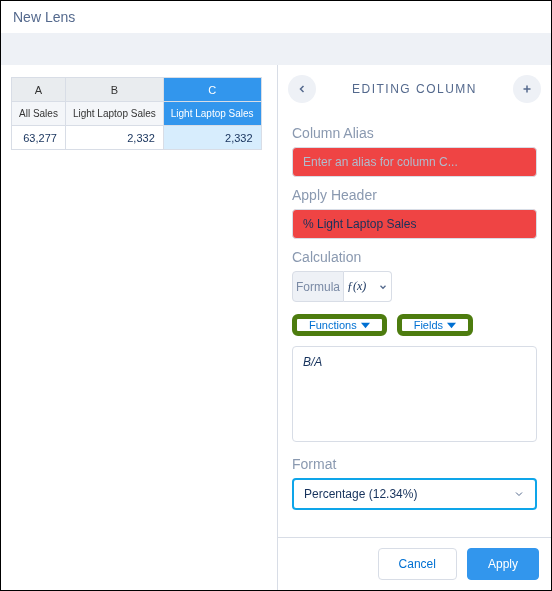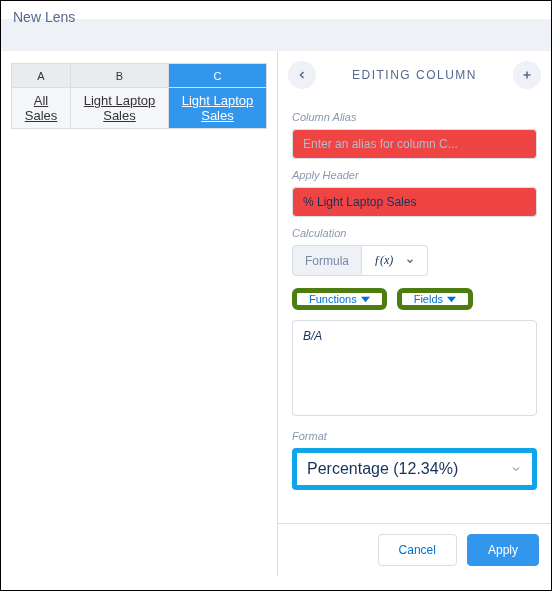--- a/index.html
+++ b/index.html
@@ -10,21 +10,21 @@
     height: 591px;
     overflow: hidden;
     border: 1px solid #000;
     position: relative;
   }
   .header {
     padding: 8px 12px;
     font-size: 14px;
     color: #54698d;
     border-bottom: 1px solid #fff;
-    height: 18px;
+    height: 32px;
   }
   .toolbar {
     background: #eef1f6;
     height: 32px;
     width: 100%;
   }
   .main {
     display: flex;
     height: calc(100% - 64px);
   }
@@ -56,23 +56,22 @@
     font-weight: 400;
     color: #333;
     height: 24px;
   }
   table.data-table th.selected {
     background: #3296ed;
     color: #fff;
   }
   table.data-table th.subhead {
     background: #f4f6f9;
-    font-size: 13px;
+    font-size: 10px;
     height: 24px;
-    text-decoration: underline;
   }
   table.data-table th.subhead.selected {
     background: #3296ed;
     color: #fff;
   }
   table.data-table td {
     text-align: right;
     padding-right: 8px;
     height: 24px;
   }
@@ -105,43 +104,42 @@
     font-weight: 500;
     text-align: center;
     flex: 1;
   }
   .rp-body {
     padding: 6px 14px 10px 14px;
     overflow-y: auto;
     flex: 1;
   }
   .field-label {
-    font-size: 11px;
+    font-size: 14px;
     color: #8a99b0;
     margin: 10px 0 6px 0;
-    font-style: italic;
   }
   .input {
     width: 100%;
     border: 1px solid #d8dde6;
     border-radius: 4px;
     padding: 7px 10px;
     font-size: 12px;
     color: #16325c;
     background: #ef4444;
   }
   .input::placeholder { color: #b0bccd; }
   .calc-row {
     display: flex;
     gap: 0;
     margin-bottom: 12px;
   }
   .seg-btn {
     border: 1px solid #d8dde6;
-    padding: 7px 12px;
+    padding: 7px 3px;
     font-size: 12px;
     color: #16325c;
     background: #fff;
     cursor: pointer;
     display: flex;
     align-items: center;
     gap: 6px;
   }
   .seg-btn.left { border-radius: 4px 0 0 4px; background: #eef1f6; color: #7a8aa5;}
   .seg-btn.right { border-radius: 0 4px 4px 0; border-left: none; }
@@ -169,24 +167,24 @@
     font-size: 12px;
     color: #16325c;
     height: 96px;
     resize: none;
     font-family: inherit;
     background: #fff;
     font-style: italic;
   }
   .select {
     width: 100%;
-    border: 5px solid #0ea5e9;
+    border: 2px solid #0ea5e9;
     border-radius: 4px;
     padding: 7px 10px;
-    font-size: 16px;
+    font-size: 12px;
     color: #16325c;
     background: #fff;
     display: flex;
     justify-content: space-between;
     align-items: center;
     cursor: pointer;
   }
   .select svg { width: 12px; height: 12px; color: #54698d; }
   .rp-footer {
     border-top: 1px solid #d8dde6;
@@ -225,20 +223,25 @@
           <tr>
         <th>A</th>
         <th>B</th>
         <th class="selected">C</th>
       </tr>
       <tr>
         <th class="subhead">All Sales</th>
         <th class="subhead">Light Laptop Sales</th>
         <th class="subhead selected">Light Laptop Sales</th>
       </tr>
+      <tr>
+        <td>63,277</td>
+        <td>2,332</td>
+        <td class="selected">2,332</td>
+      </tr>
     </tbody>
       </table>
   </div>
 
   <div class="right-panel">
     <div class="rp-header">
       <div class="circle-btn">
         <svg viewBox="0 0 24 24" fill="none" stroke="currentColor" stroke-width="3">
             <polyline points="15 18 9 12 15 6"></polyline>
           </svg>

